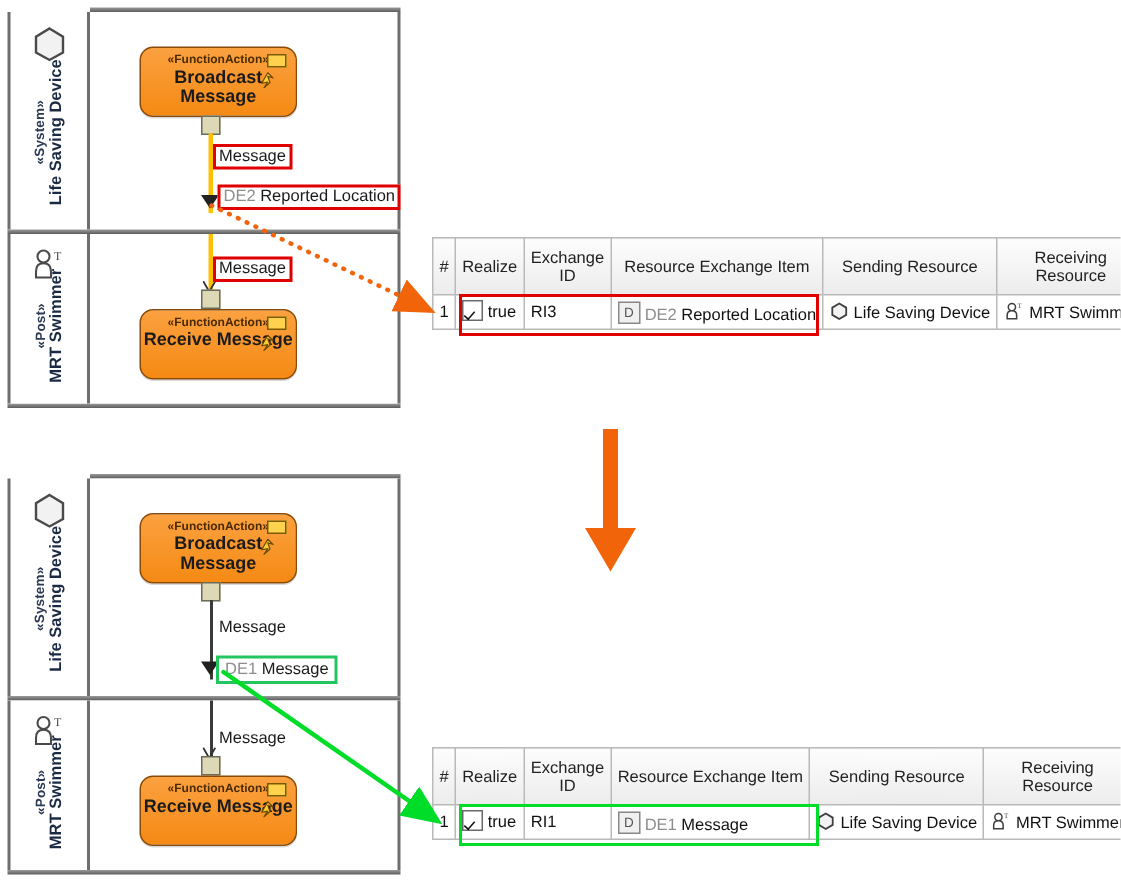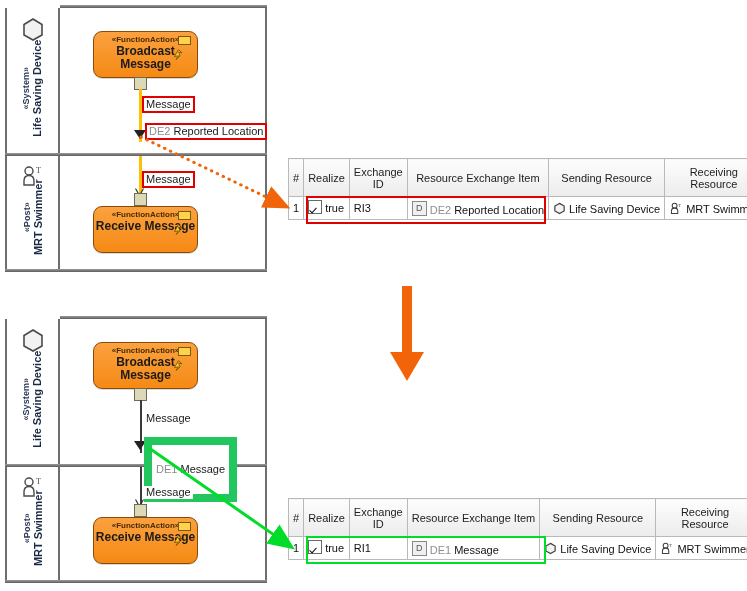--- a/index.html
+++ b/index.html
@@ -62,21 +62,21 @@
   .vline{position:absolute;width:1.5px;background:#3a3a3a;}
   .vline.hl{width:3px;background:#ffc000;}
   .tri{position:absolute;width:0;height:0;border-left:6px solid transparent;
      border-right:6px solid transparent;border-top:9px solid #222;}
   .chev{position:absolute;width:9px;height:9px;}
 
   
   .flab{position:absolute;font-size:11px;color:#1a1a1a;white-space:nowrap;
      background:#fff;padding:0 2px;line-height:13px;}
   .flab.boxed-red{border:2px solid #e00000;}
-  .flab.boxed-green{border:8px solid #22c55e;padding:18px 4px;text-align:center;}
+  .flab.boxed-green{border:2px solid #22c55e;padding:1px 4px;text-align:center;}
   .flab .de{color:#8d8d8d;}
 
   
   .tbl{position:absolute;border-collapse:collapse;
        font-size:11px;color:#111;background:#fff;}
   .tbl th,.tbl td{border:1px solid #b9b9b9;padding:0 4px;white-space:nowrap;}
   .tbl th{background:linear-gradient(#fdfdfd,#ececec);font-weight:normal;
      text-align:center;height:37px;vertical-align:middle;color:#222;}
   .tbl td{height:22px;vertical-align:middle;background:#fff;}
   .c-num{text-align:center;}

